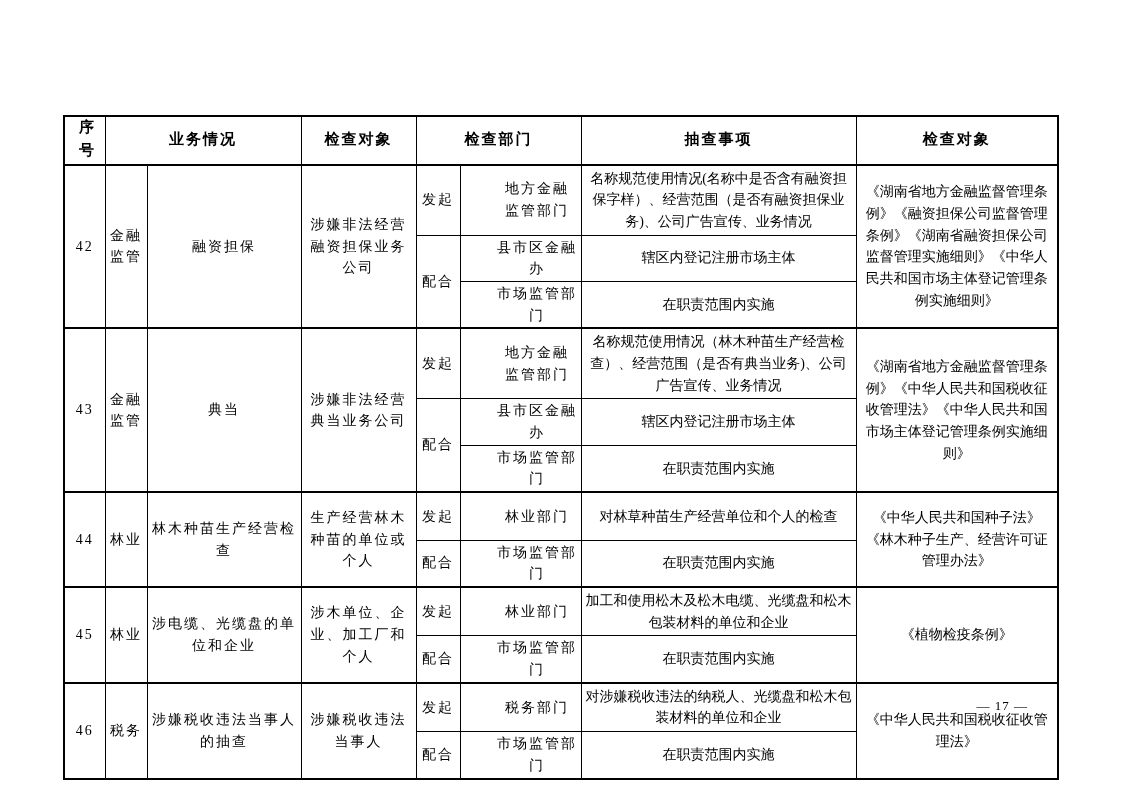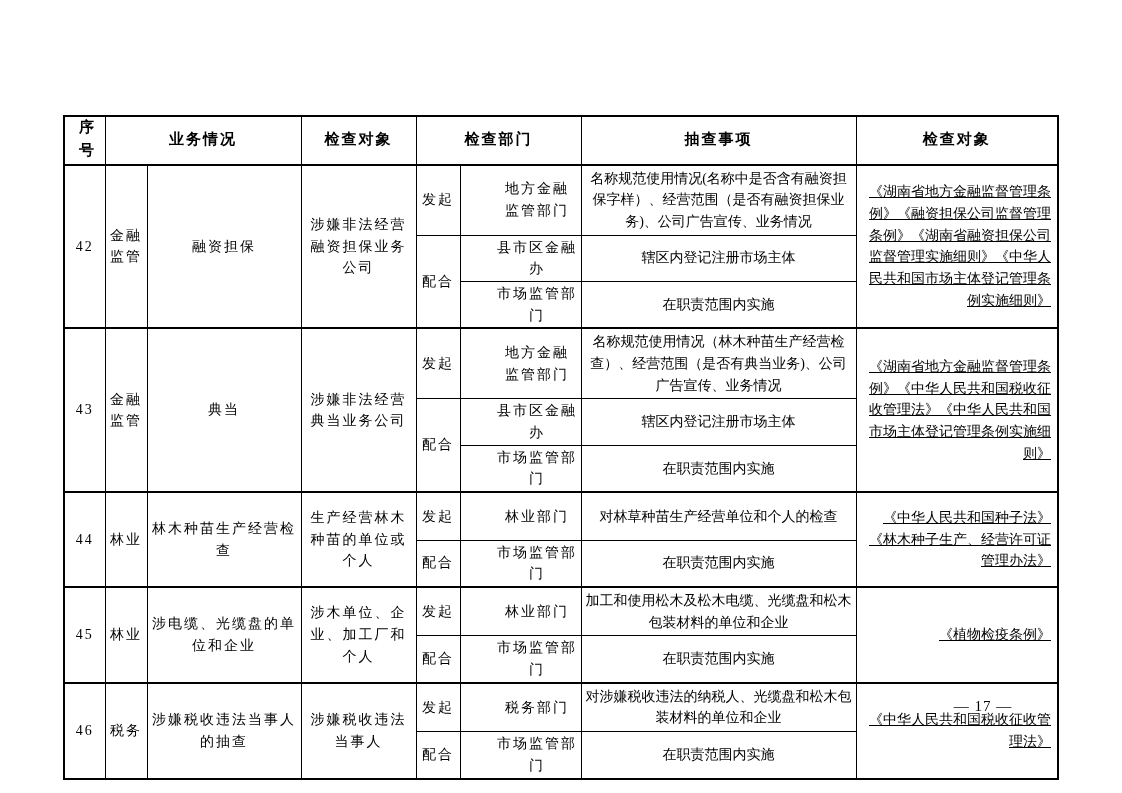--- a/index.html
+++ b/index.html
@@ -48,32 +48,31 @@
     letter-spacing: 2px;
     padding: 1px 3px;
   }
   td.dept { white-space: pre-line; padding-left: 36px; }
   td.item {
     text-align: center;
     padding: 2px 4px;
     letter-spacing: 0;
   }
   td.basis {
-    text-align: right;
+    text-align: center;
     padding: 8px 6px;
     letter-spacing: 0;
-    text-decoration: underline;
   }
   .page-number {
     position: absolute;
     left: 938px;
     top: 698px;
     width: 90px;
-    text-align: center;
-    font-size: 15px;
+    text-align: right;
+    font-size: 13px;
     letter-spacing: 1px;
   }
 </style>
 </head>
 <body>
 
 <div class="page">
 
   <table class="grid">
     <colgroup>

